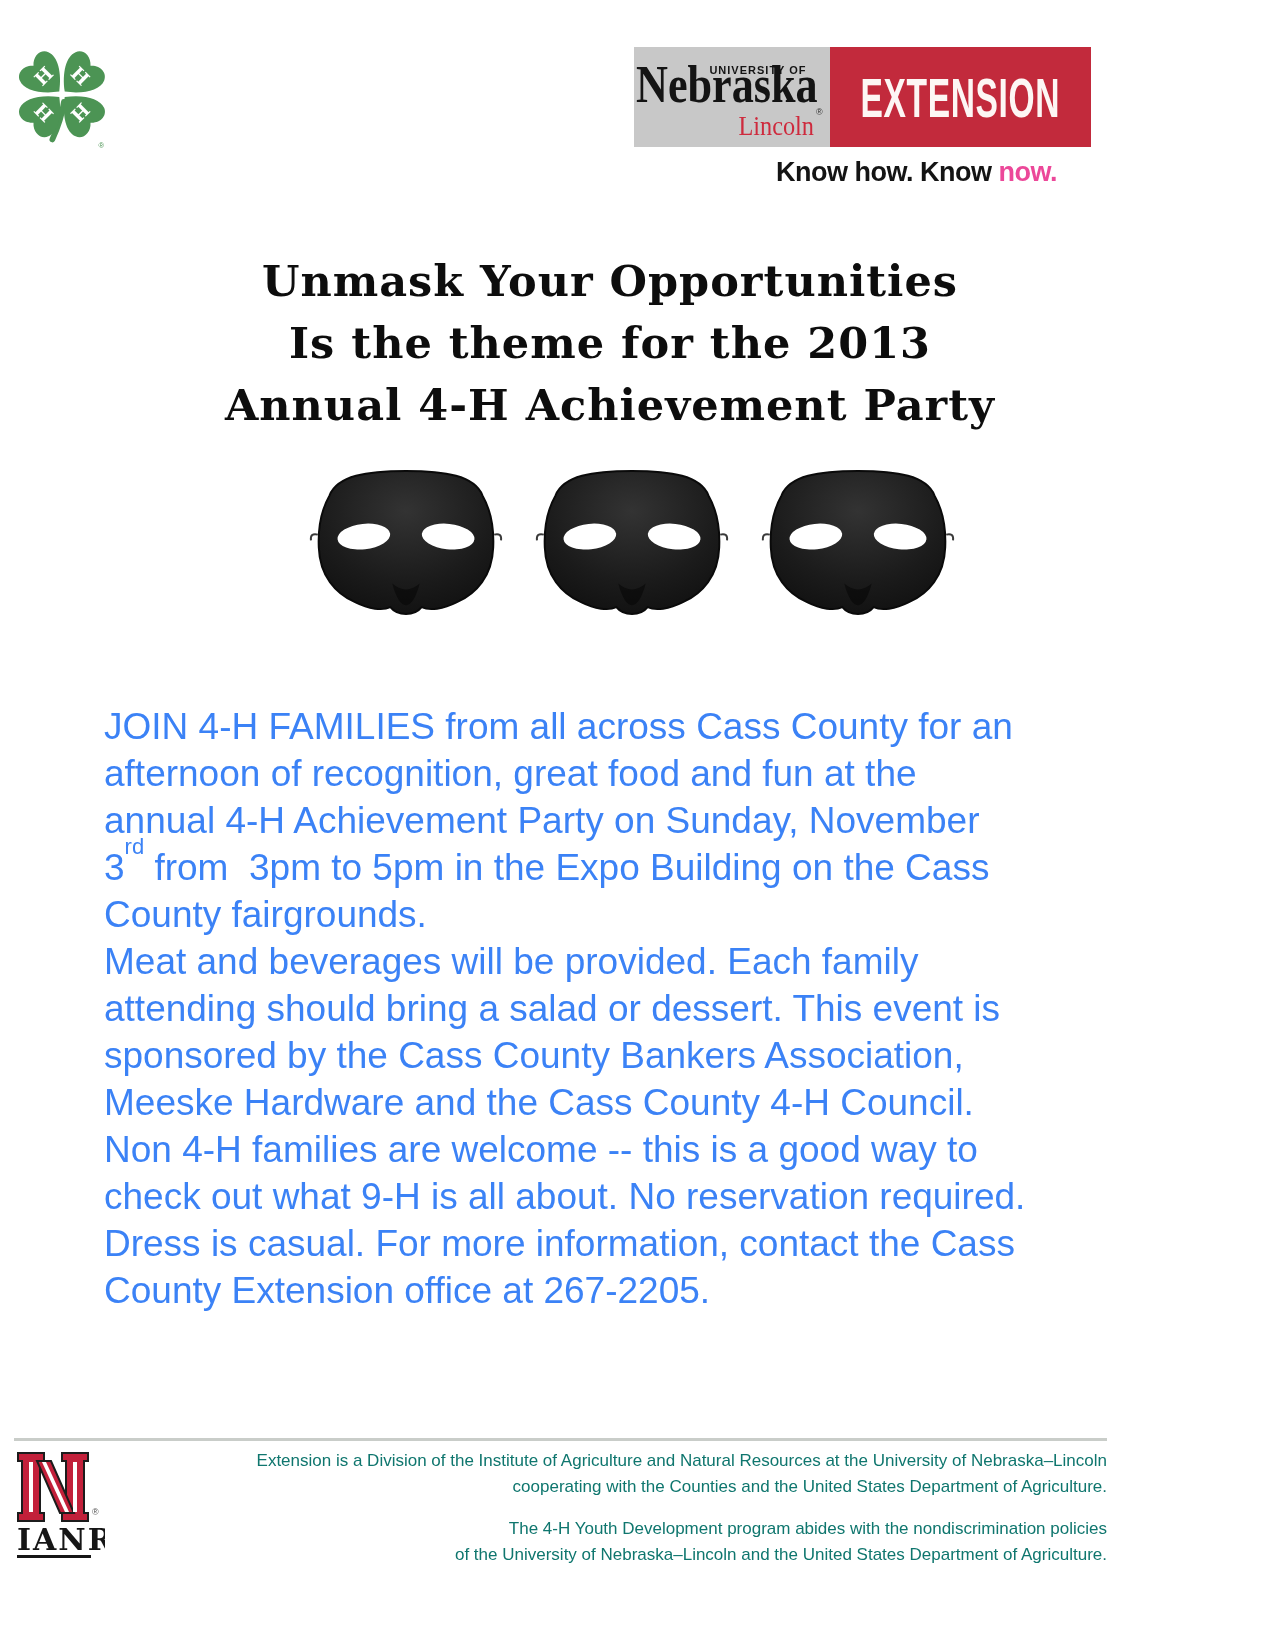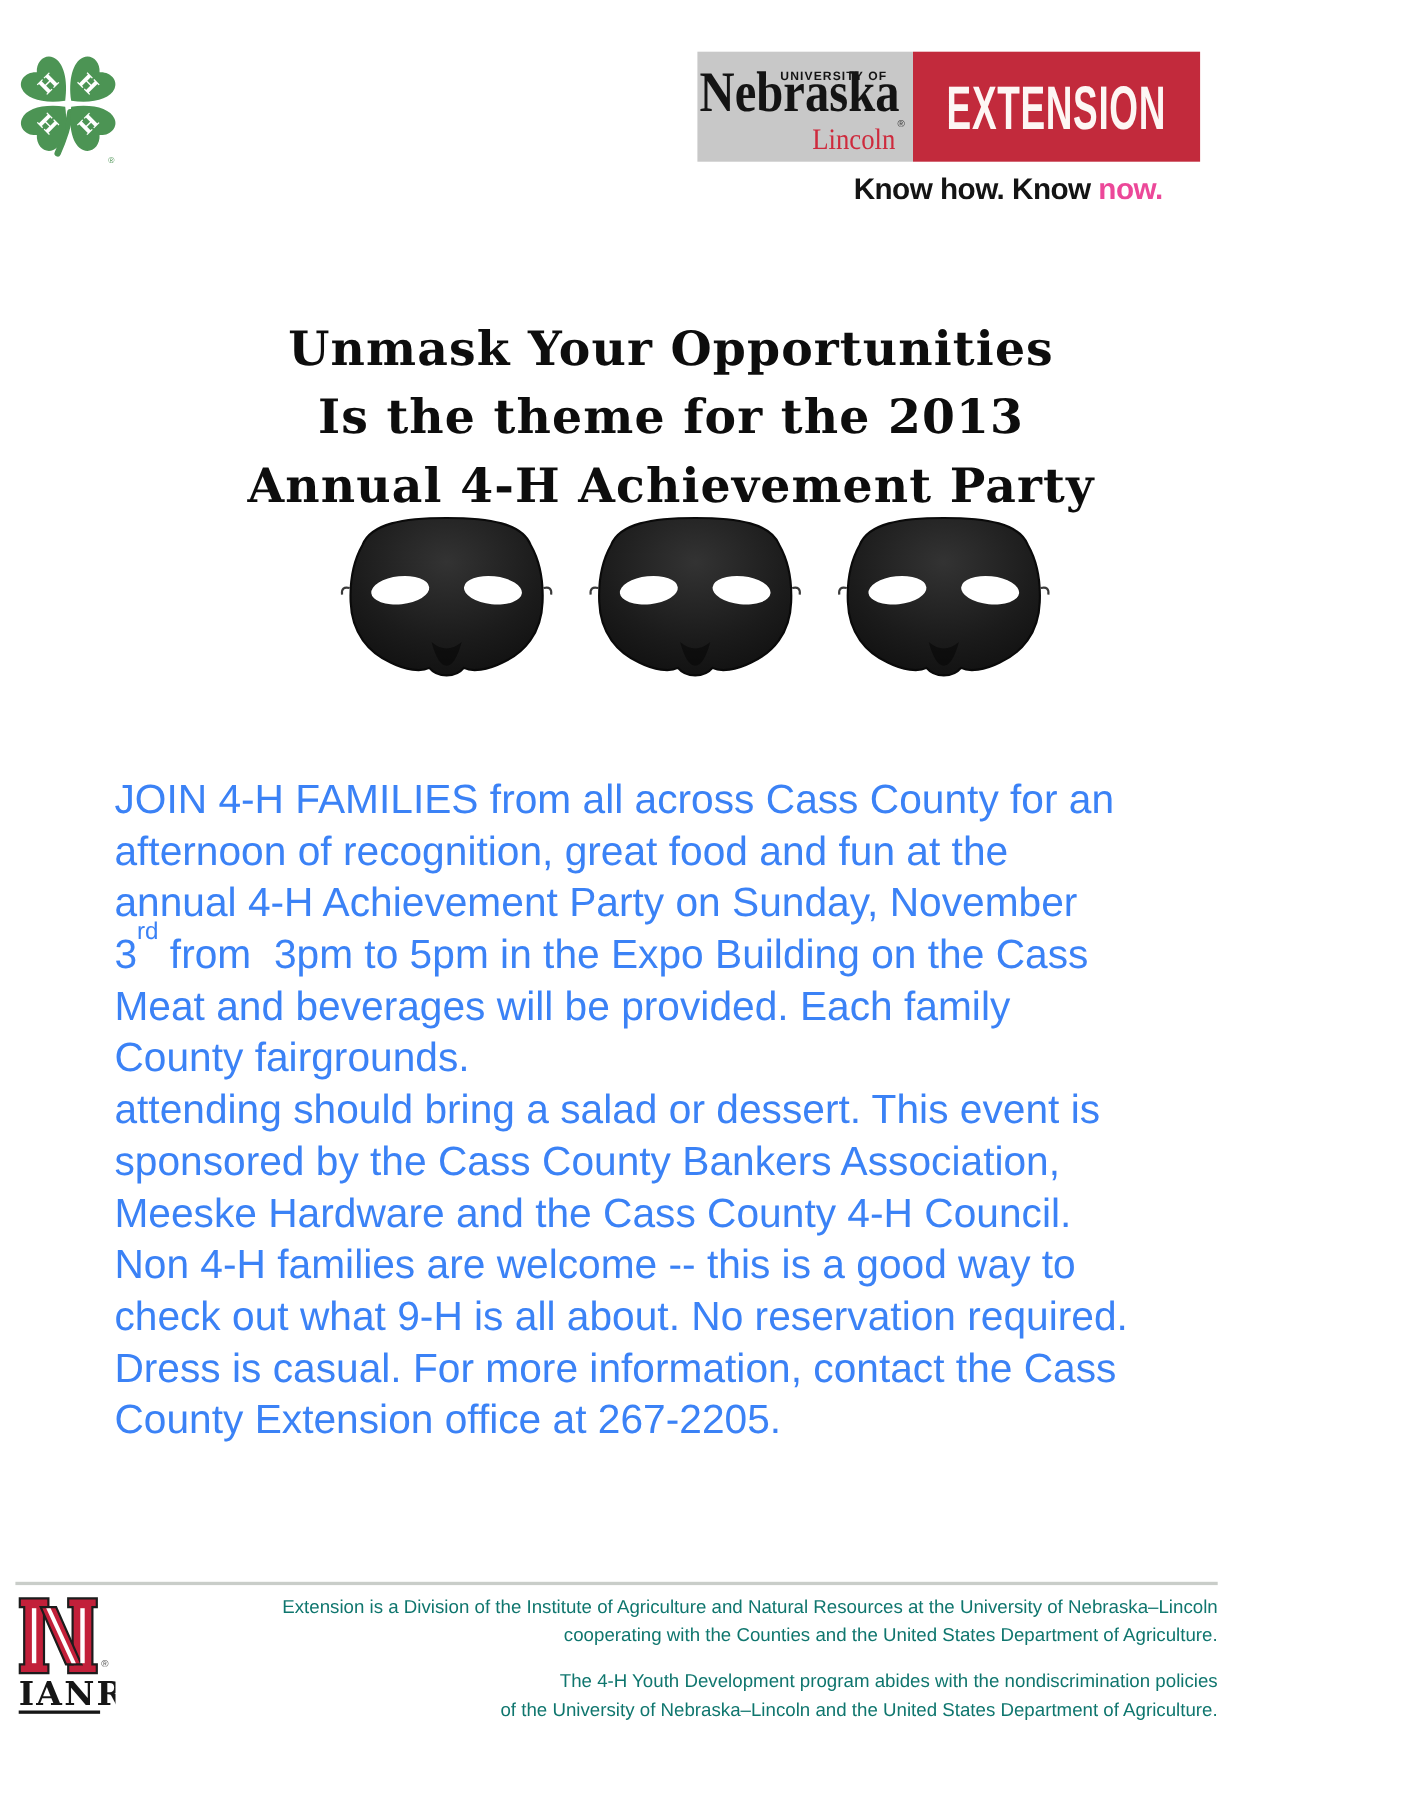--- a/index.html
+++ b/index.html
@@ -38,21 +38,21 @@
     transform:scaleX(0.6);transform-origin:center;
     font-family:"Liberation Sans",sans-serif;
   }
   .tagline{
     position:absolute;top:157px;right:218px;font-size:27px;font-weight:bold;color:#141414;
     letter-spacing:-0.5px;white-space:nowrap;
   }
   .tag-now{color:#ec4899;}
   
   .title-block{
-    position:absolute;left:0;top:250px;width:1220px;text-align:center;margin-top:37px;
+    position:absolute;left:0;top:250px;width:1220px;text-align:center;
   }
   .title-line{
     font-family:"DejaVu Serif",serif;font-weight:bold;font-size:43px;line-height:62px;
     color:#0d0d0d;letter-spacing:1px;
   }
   
   .masks-row{
     position:absolute;left:0;top:464px;width:1264px;
     display:flex;justify-content:center;gap:30px;
   }
@@ -189,22 +189,22 @@
       <ellipse cx="143" cy="74" rx="27" ry="13" fill="#ffffff" transform="rotate(6 143 74)"></ellipse>
       <path d="M86,122 Q100,134 114,122 Q108,144 100,144 Q92,144 86,122 Z" fill="#060606" opacity="0.55"></path>
     </svg>
   </div>
 
   <div class="body-block" id="body-block">
       <div class="body-line"><span>JOIN 4-H FAMILIES from all across Cass County for an</span></div>
       <div class="body-line"><span>afternoon of recognition, great food and fun at the</span></div>
       <div class="body-line"><span>annual 4-H Achievement Party on Sunday, November</span></div>
       <div class="body-line"><span>3</span><sup>rd</sup><span> from &nbsp;3pm to 5pm in the Expo Building on the Cass</span></div>
+      <div class="body-line"><span>County fairgrounds.</span></div>
       <div class="body-line"><span>Meat and beverages will be provided. Each family</span></div>
-      <div class="body-line"><span>County fairgrounds.</span></div>
       <div class="body-line"><span>attending should bring a salad or dessert. This event is</span></div>
       <div class="body-line"><span>sponsored by the Cass County Bankers Association,</span></div>
       <div class="body-line"><span>Meeske Hardware and the Cass County 4-H Council.</span></div>
       <div class="body-line"><span>Non 4-H families are welcome -- this is a good way to</span></div>
       <div class="body-line"><span>check out what 9-H is all about. No reservation required.</span></div>
       <div class="body-line"><span>Dress is casual. For more information, contact the Cass</span></div>
       <div class="body-line"><span>County Extension office at 267-2205.</span></div>
     </div>
 
   <div class="footer-rule"></div>

